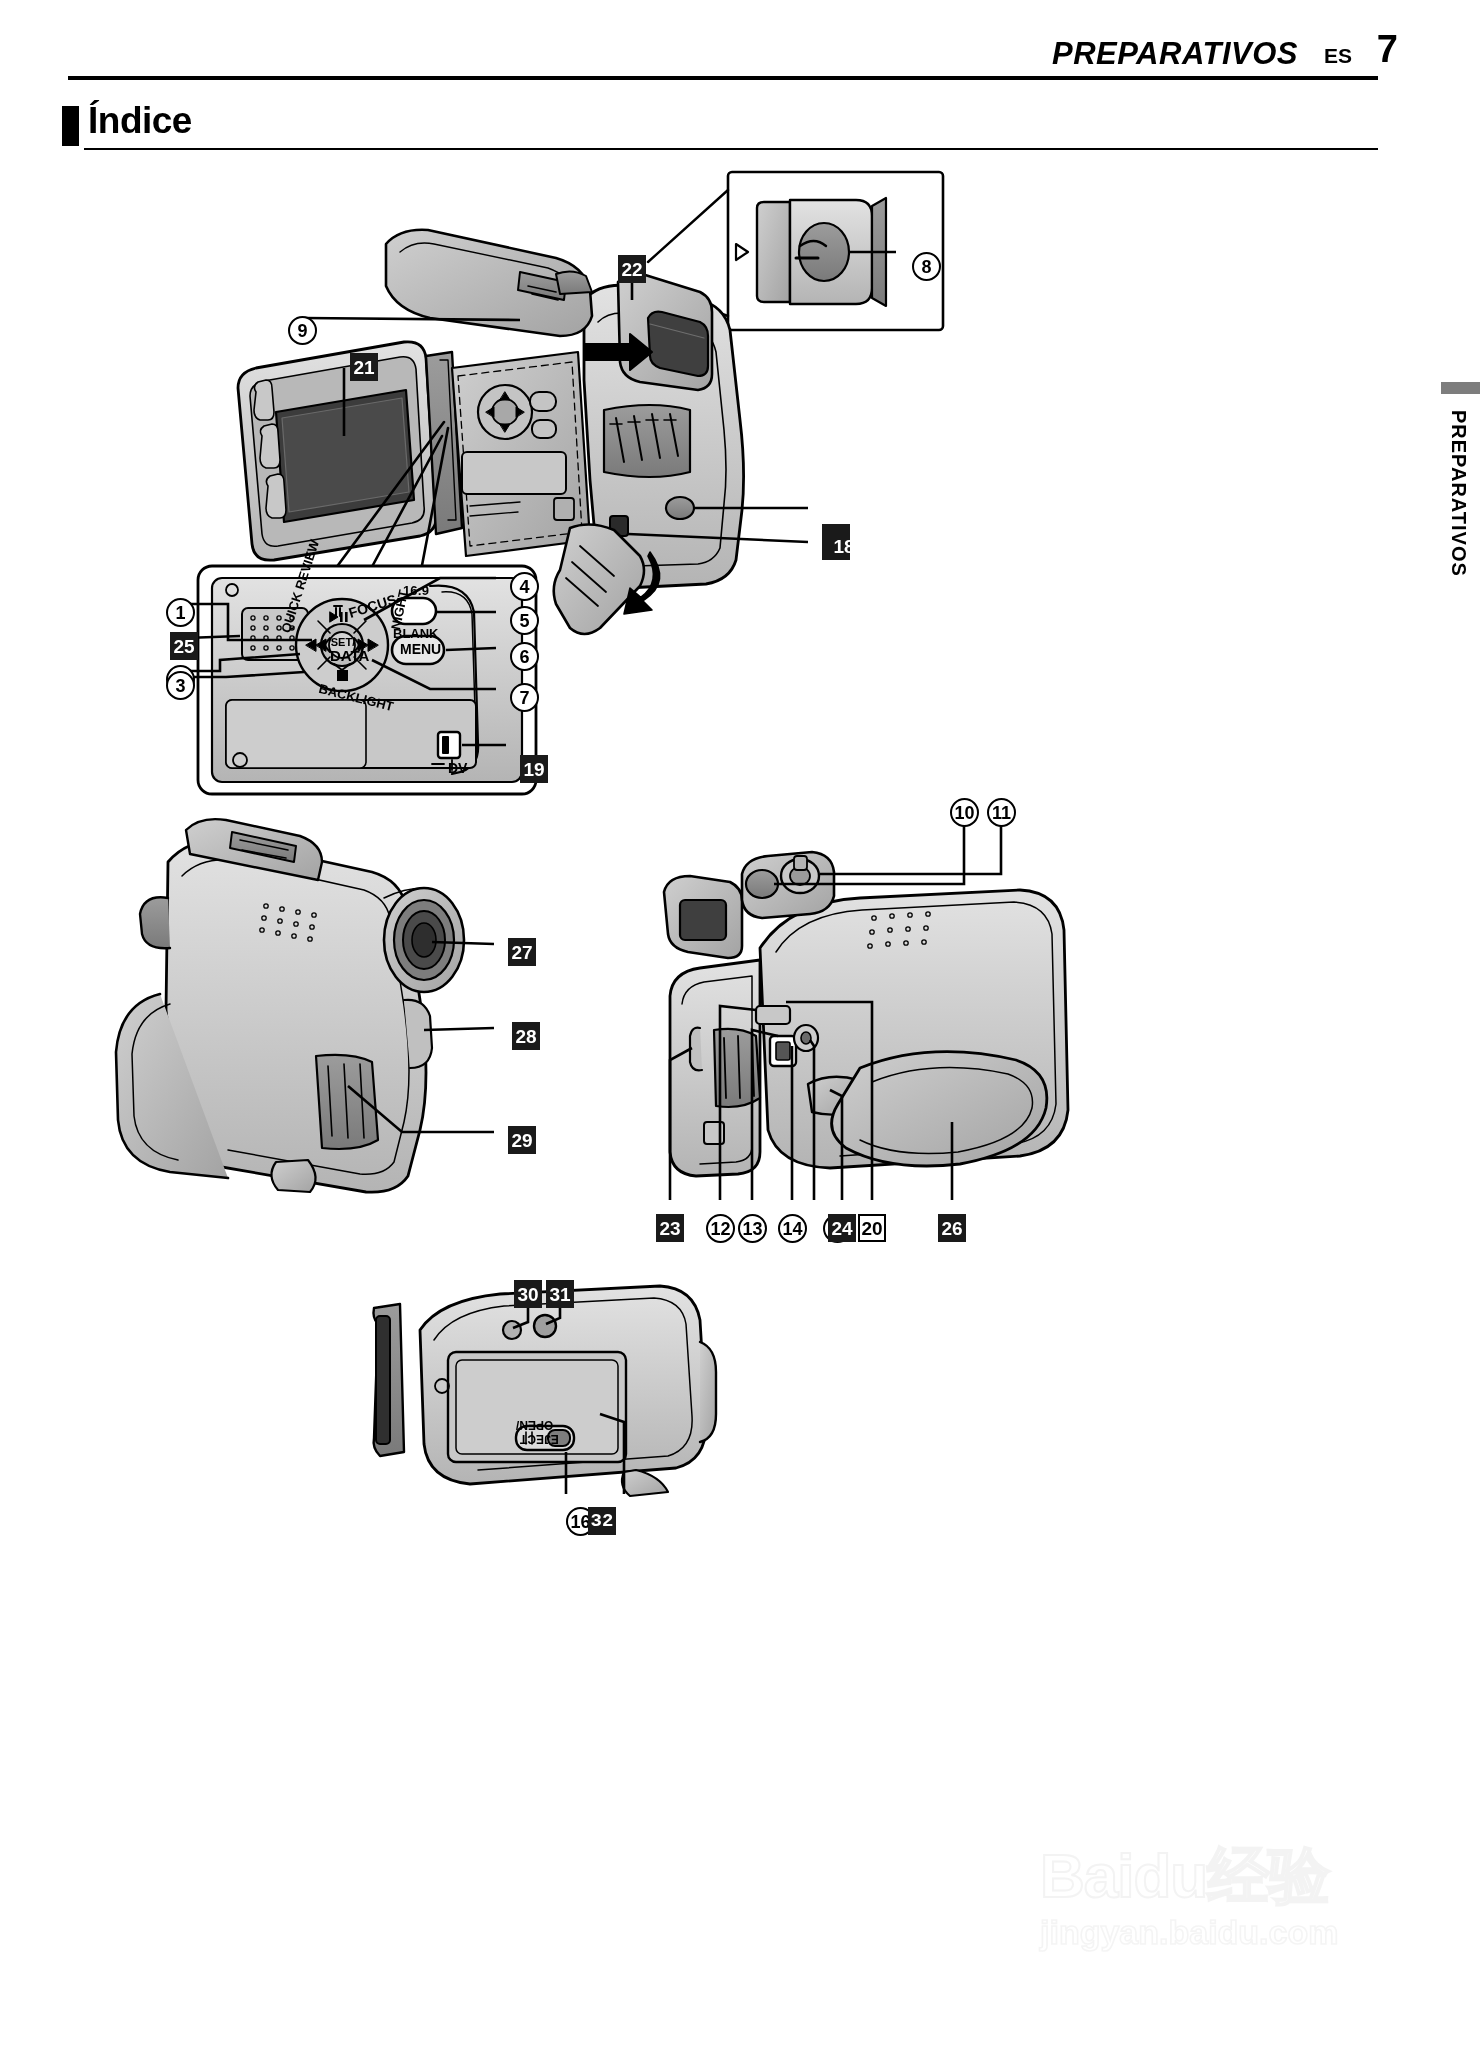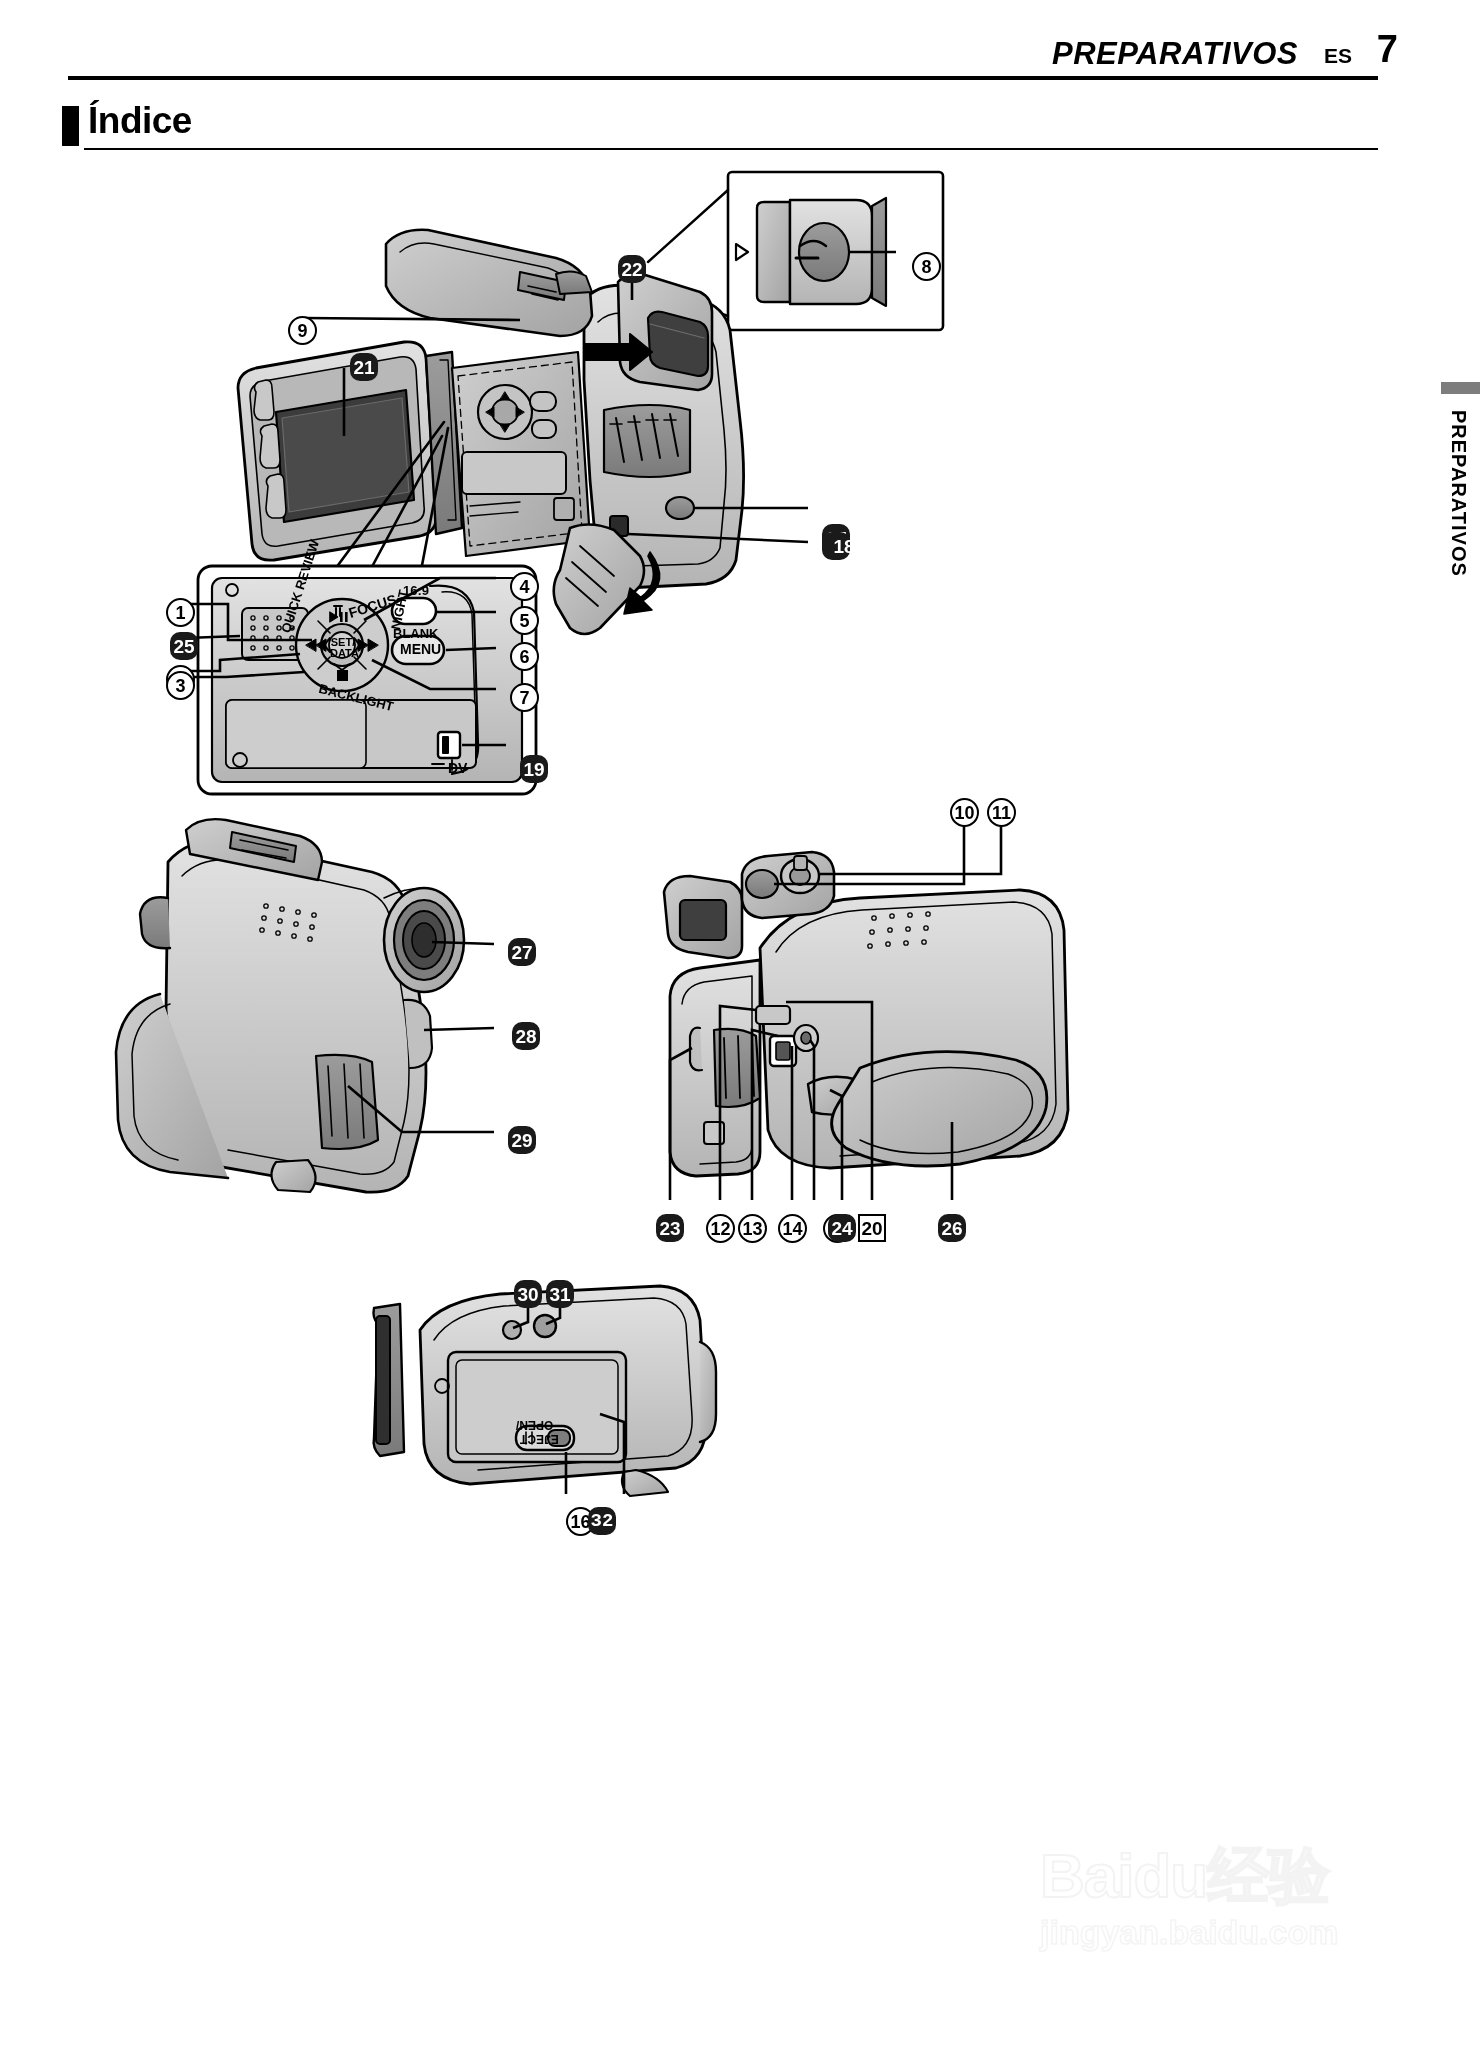--- a/index.html
+++ b/index.html
@@ -72,21 +72,20 @@
     line-height: 1;
   }
   .cal.circ {
     width: 29px; height: 29px; border: 2.5px solid #000;
     border-radius: 50%; background: #fff; color: #000;
     font-size: 18px;
   }
   .cal.box {
     width: 28px; height: 28px; background: #1a1a1a; color: #fff;
     font-size: 19px;
-    border-radius: 10px;
   }
   .cal.boxw {
     width: 28px; height: 28px; background: #fff; color: #000;
     border: 2.5px solid #000; font-size: 19px;
   }
 
   
   .dev-lbl {
     position: absolute; font-size: 12px; font-weight: bold;
     color: #000; white-space: nowrap;
@@ -473,21 +472,21 @@
     <path d="M624 1494 L624 1422 L600 1414"></path>
   </g>
 
 </svg>
 
 <div class="dev-lbl" style="left:348px; top:598px; transform:rotate(-17deg); font-size:14px;">FOCUS</div>
 <div class="dev-lbl" style="left:278px; top:630px; transform:rotate(-72deg); transform-origin:left top; font-size:13px;">QUICK REVIEW</div>
 <div class="dev-lbl" style="left:318px; top:690px; transform:rotate(14deg); font-size:13px;">BACKLIGHT</div>
 <div class="dev-lbl" style="left:388px; top:628px; transform:rotate(-78deg); transform-origin:left top; font-size:13px;">NIGHT</div>
 <div class="dev-lbl" style="left:330px; top:637px; font-size:11px; line-height:1.05; text-align:center; width:26px;">SET/</div>
-<div class="dev-lbl" style="left:330px; top:648px; font-size:11px; line-height:1.05; text-align:left; width:34px;">DATA</div>
+<div class="dev-lbl" style="left:330px; top:648px; font-size:15px; line-height:1.05; text-align:left; width:34px;">DATA</div>
 <div class="dev-lbl" style="left:403px; top:583px; font-size:13px;">16:9</div>
 <div class="dev-lbl" style="left:393px; top:626px; font-size:13px;">BLANK</div>
 <div class="dev-lbl" style="left:400px; top:641px; font-size:14px;">MENU</div>
 <div class="dev-lbl" style="left:448px; top:760px; font-size:14px;">DV</div>
 <div class="dev-lbl" style="left:516px; top:1418px; font-size:12px; transform:rotate(180deg);">OPEN/</div>
 <div class="dev-lbl" style="left:520px; top:1432px; font-size:12px; transform:rotate(180deg);">EJECT</div>
 
 <div id="callout-layer">
     <div class="cal circ" style="left: 166px; top: 598px;">1</div>
     <div class="cal circ" style="left: 166px; top: 665px;">2</div>

